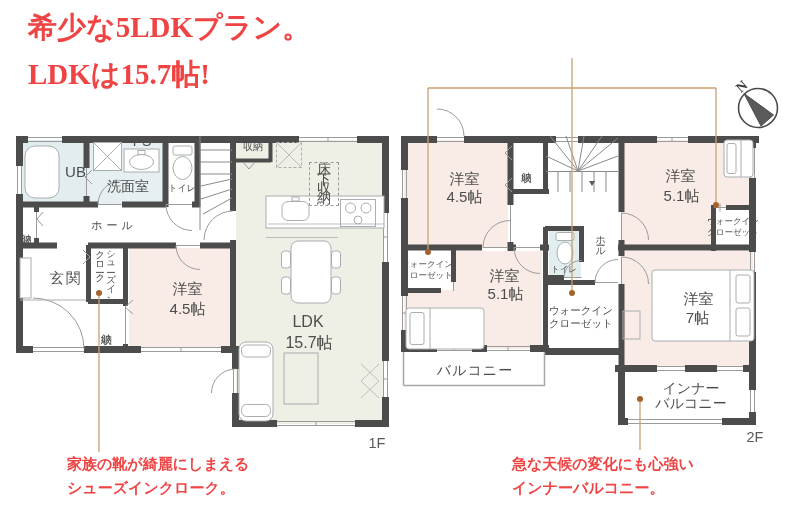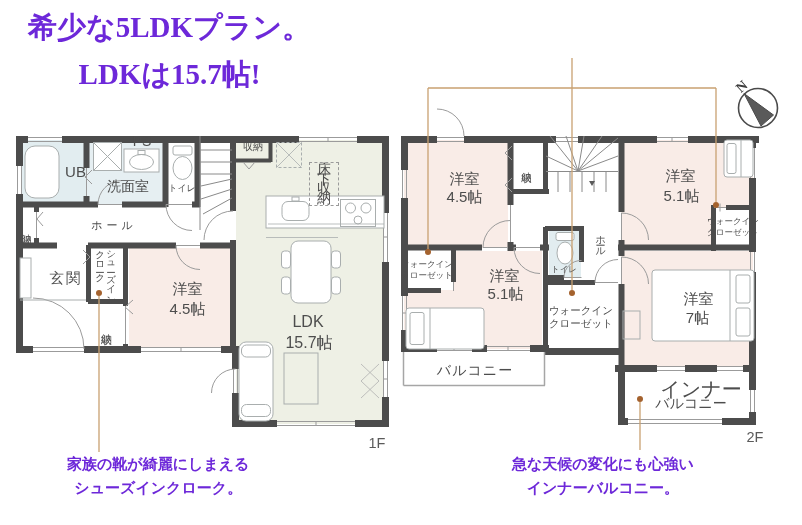--- a/index.html
+++ b/index.html
@@ -2,21 +2,21 @@
 <html><head>
 <meta charset="utf-8">
 <style>
   html,body{margin:0;padding:0;background:#fff;}
   .stage{position:relative;width:802px;height:525px;background:#ffffff;overflow:hidden;
          font-family:"Liberation Sans","DejaVu Sans",sans-serif;}
   svg{position:absolute;left:0;top:0;}
   .labels{position:absolute;left:0;top:0;width:802px;height:525px;}
   .c{position:absolute;transform:translate(-50%,-50%);white-space:nowrap;color:#4d4d4d;}
   .tl{position:absolute;white-space:nowrap;}
-  .serif{font-family:"Liberation Serif","DejaVu Serif",serif;font-weight:bold;color:#6d28d9;text-align:center;}
+  .serif{font-family:"Liberation Serif","DejaVu Serif",serif;font-weight:bold;color:#ef4444;}
   .title{font-size:29px;line-height:47px;}
   .callout{font-size:17.5px;}
   .caption{font-size:15px;line-height:24px;margin-left:20px;}
   .vert{writing-mode:vertical-rl;}
   .wic{width:54px;font-size:8.5px;line-height:10.5px;word-break:break-all;text-align:center;white-space:normal;}
   .wicbig{width:66px;font-size:10.5px;line-height:13px;word-break:break-all;text-align:center;white-space:normal;}
   .shoes{height:64px;font-size:9.5px;line-height:11px;letter-spacing:.5px;word-break:break-all;white-space:normal;}
   .ukabox{width:26px;font-size:14px;line-height:9.5px;word-break:break-all;text-align:center;white-space:normal;
           border:1px dashed #9a9a9a;padding:2px 1px;}
   .rm15{font-size:15px;padding-left:15px;}
@@ -266,18 +266,18 @@
   <div class="c wic" style="left:733px;top:226px;">ウォークインクローゼット</div>
   <div class="c vert" style="left:600px;top:240px;font-size:10px;">ホール</div>
   <div class="c" style="left:564px;top:270px;font-size:8.5px;">トイレ</div>
   <div class="c wic" style="left:427px;top:269px;">ウォークインクローゼット</div>
   <div class="c rm15" style="left:497px;top:276px;">洋室</div>
   <div class="c rm15" style="left:498px;top:294px;">5.1帖</div>
   <div class="c wicbig" style="left:581px;top:317px;">ウォークインクローゼット</div>
   <div class="c rm15" style="left:691px;top:299px;">洋室</div>
   <div class="c rm15" style="left:690px;top:318px;">7帖</div>
   <div class="c" style="left:475px;top:371px;font-size:14px;letter-spacing:1px;">バルコニー</div>
-  <div class="c" style="left:691px;top:389px;font-size:20px;margin-left:10px;">インナー</div>
+  <div class="c" style="left:691px;top:389px;font-size:14px;">インナー</div>
   <div class="c" style="left:691px;top:404px;font-size:14px;">バルコニー</div>
   <div class="c flr" style="left:755px;top:437px;">2F</div>
 </div>
 
 </div>
 
 </body></html>

